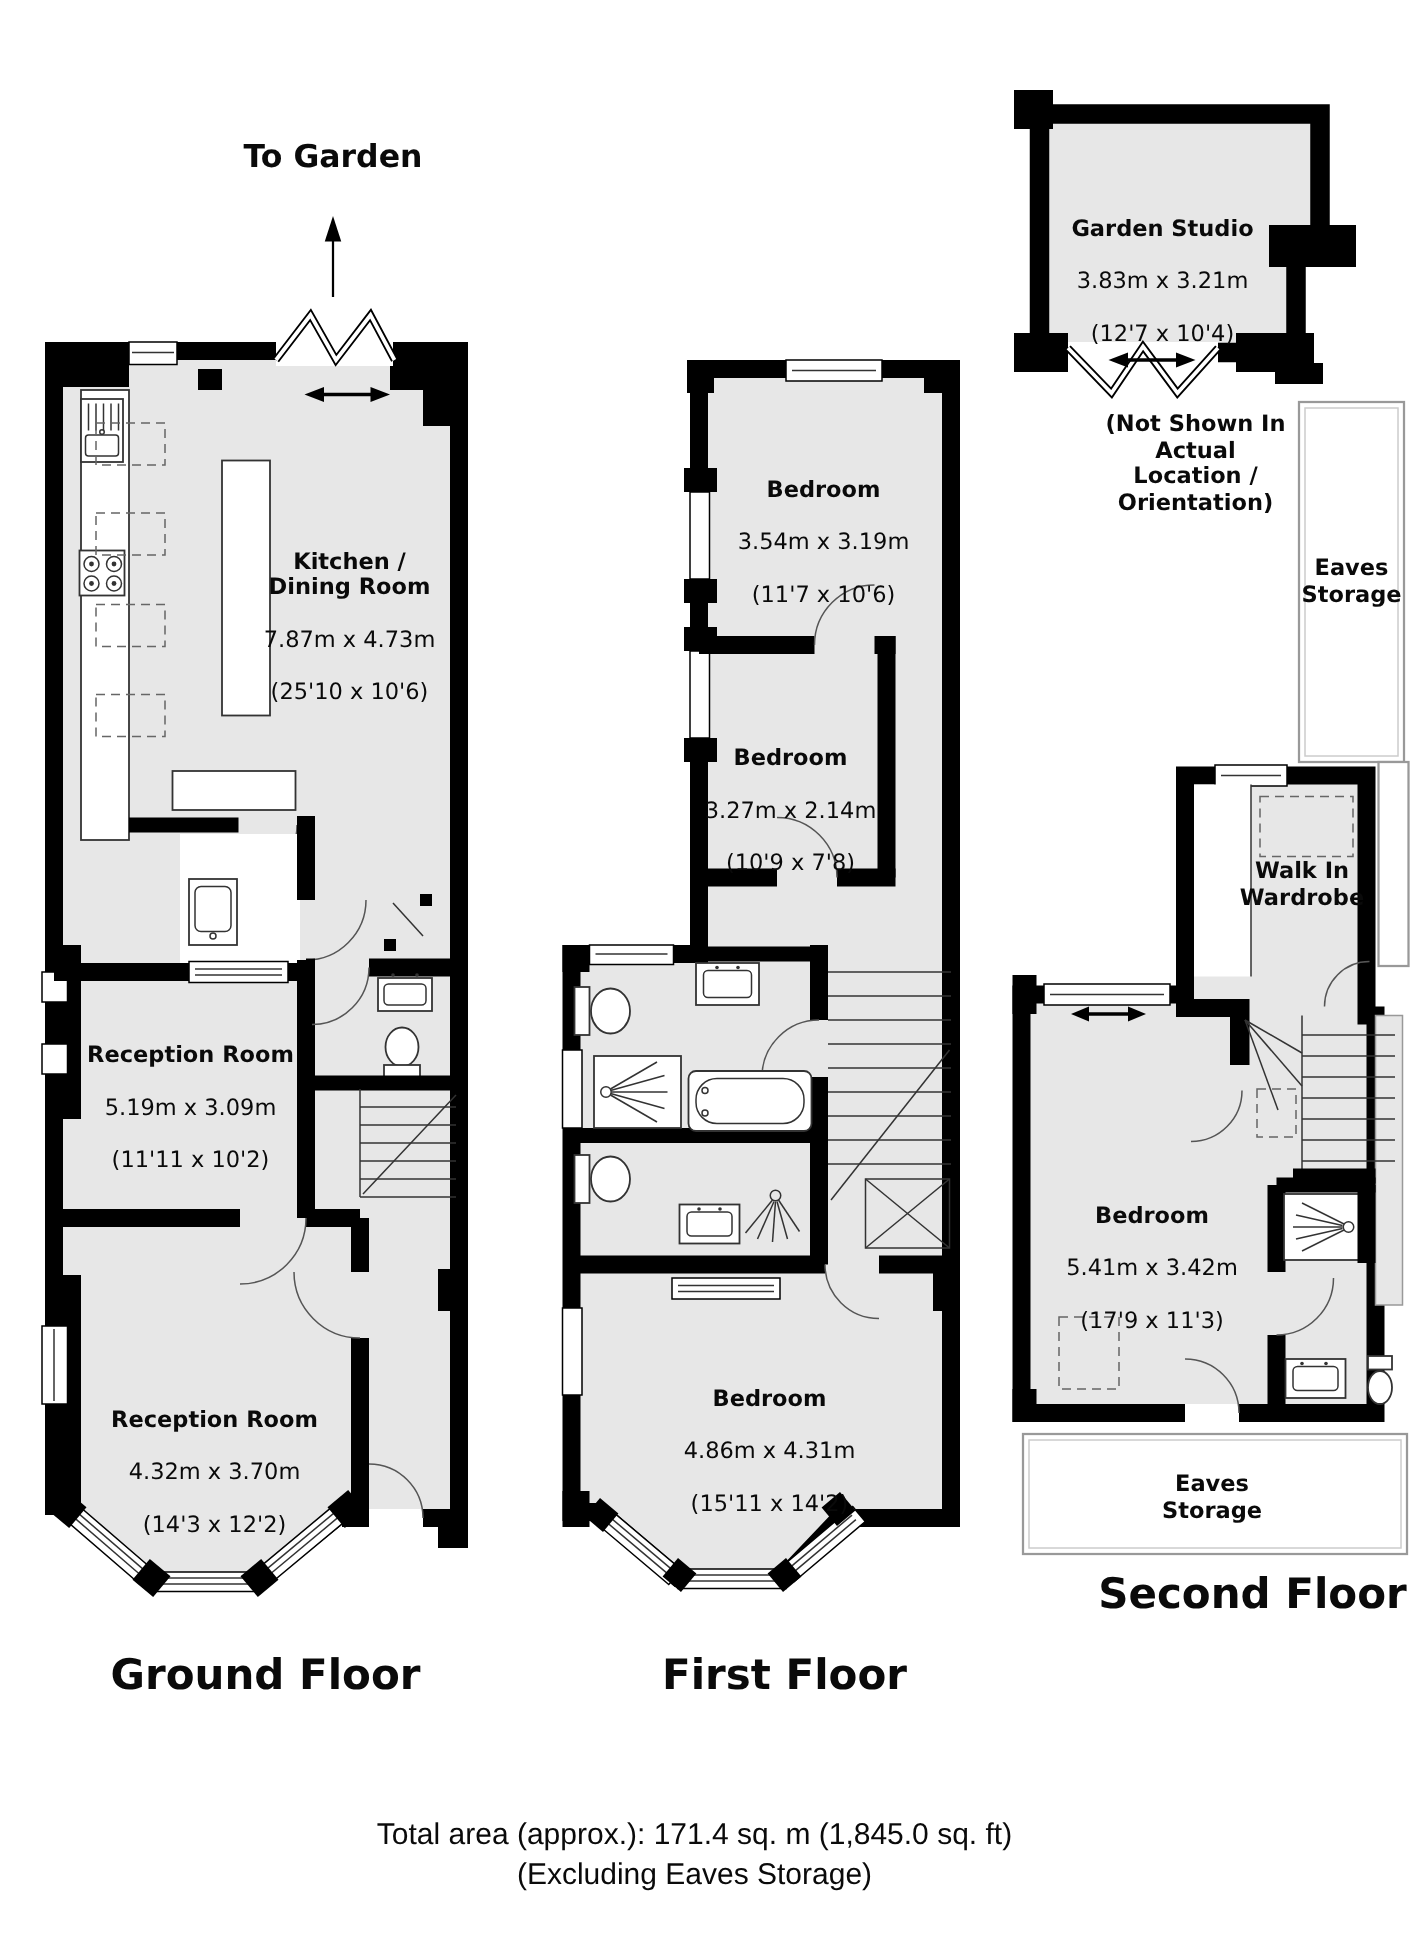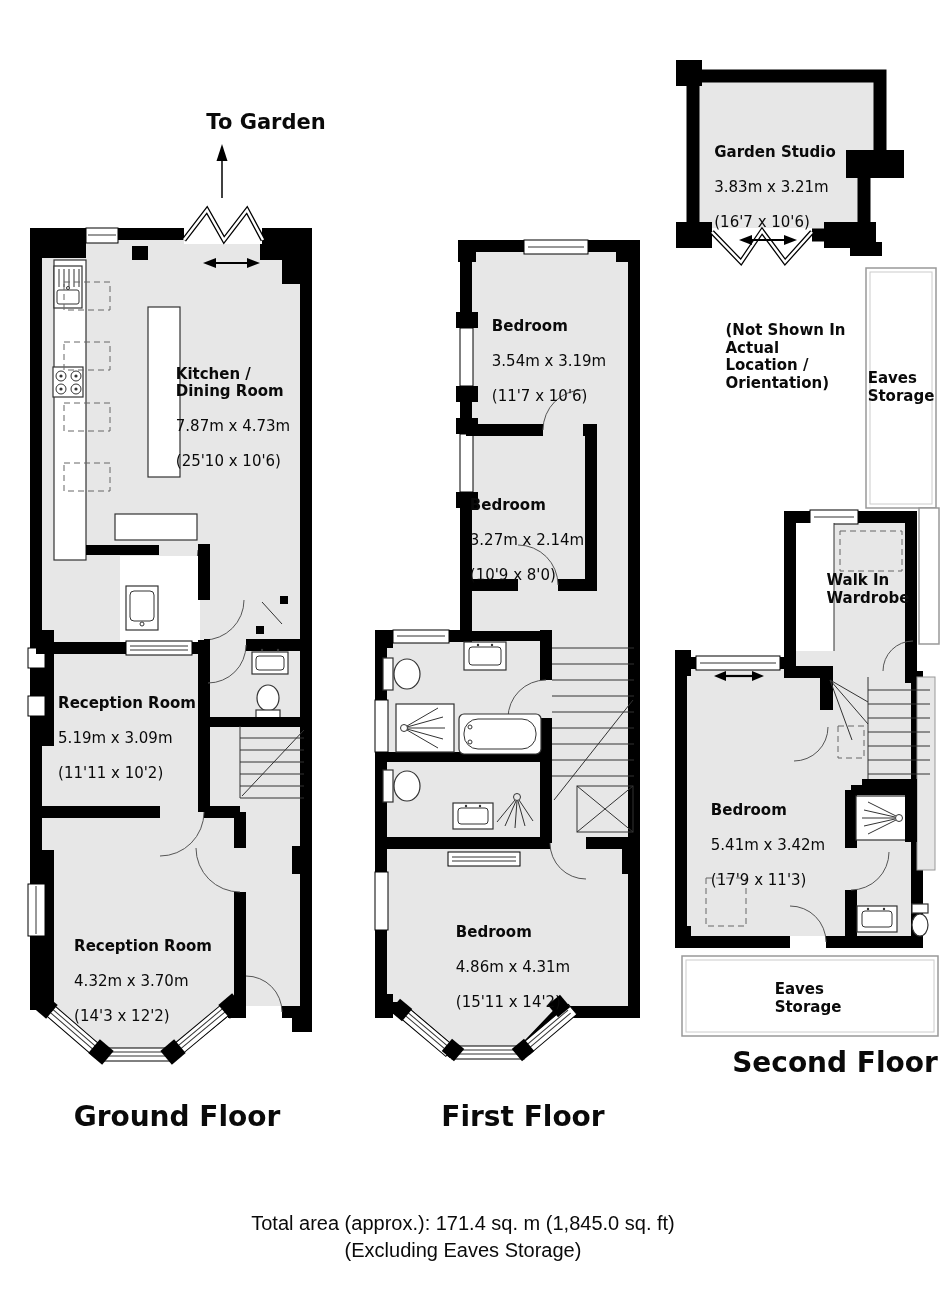--- a/index.html
+++ b/index.html
@@ -1,19 +1,19 @@
 <!DOCTYPE html>
 <html><head>
 <meta charset="utf-8">
 <style>
   html,body{margin:0;padding:0;background:#fff;}
   .plan{position:relative;width:940px;height:1301px;background:#ffffff;overflow:hidden;
         font-family:"DejaVu Sans",sans-serif;color:#0a0a0a;}
   .plan svg{position:absolute;left:0;top:0;}
-  .lbl{position:absolute;transform:translateX(-50%);white-space:pre-line;
+  .lbl{position:absolute;transform:translateX(-50%);text-align:center;white-space:pre-line;
        font-size:15px;line-height:17.5px;}
   .lbl .nm{font-weight:700;}
   .lbl.bold{font-weight:700;}
   .big{position:absolute;transform:translateX(-50%);font-size:21px;font-weight:700;white-space:nowrap;}
   .floor-title{position:absolute;transform:translateX(-50%);font-size:28px;font-weight:700;white-space:nowrap;}
   .footer{position:absolute;left:0;top:1210px;width:926px;text-align:center;}
   .footer div{font-family:"Liberation Sans",sans-serif;font-size:20px;line-height:27px;}
   
   .floor{fill:#e7e7e7;stroke:#000;stroke-width:12;stroke-linejoin:miter;}
   .wall{stroke:#000;stroke-width:12;fill:none;}
@@ -382,21 +382,21 @@
 
     <rect class="dashed" x="706" y="878" width="40" height="48"></rect>
     <rect class="whitegap" x="790" y="936" width="36" height="13"></rect>
     <path class="door" d="M826,942 A36,36 0 0 0 790,906"></path>
 
     <rect class="eaves" x="682" y="956" width="256" height="80"></rect>
     <rect class="eaves2" x="686" y="960" width="248" height="72"></rect>
   </g>
 </svg>
 
-  <div class="big" style="left:222px;top:110px;margin-left:44px;">To Garden</div>
+  <div class="big" style="left:222px;top:92px;">To Garden</div>
 
   <div class="lbl" style="left:233px;top:348px;">
     <div class="nm">Kitchen /
 Dining Room</div>
     <div>7.87m x 4.73m</div>
     <div>(25'10 x 10'6)</div>
   </div>
   <div class="lbl" style="left:127px;top:677px;">
     <div class="nm">Reception Room</div>
     <div>5.19m x 3.09m</div>
@@ -409,34 +409,34 @@
   </div>
 
   <div class="lbl" style="left:549px;top:300px;">
     <div class="nm">Bedroom</div>
     <div>3.54m x 3.19m</div>
     <div>(11'7 x 10'6)</div>
   </div>
   <div class="lbl" style="left:527px;top:479px;">
     <div class="nm">Bedroom</div>
     <div>3.27m x 2.14m</div>
-    <div>(10'9 x 8'0)</div>
+    <div>(10'9 x 7'8)</div>
   </div>
   <div class="lbl" style="left:513px;top:906px;">
     <div class="nm">Bedroom</div>
     <div>4.86m x 4.31m</div>
     <div>(15'11 x 14'2)</div>
   </div>
 
   <div class="lbl" style="left:775px;top:126px;">
     <div class="nm">Garden Studio</div>
     <div>3.83m x 3.21m</div>
-    <div>(16'7 x 10'6)</div>
-  </div>
-  <div class="lbl bold" style="left:797px;top:274px;margin-top:48px;">(Not Shown In Actual
+    <div>(12'7 x 10'4)</div>
+  </div>
+  <div class="lbl bold" style="left:797px;top:274px;">(Not Shown In Actual
 Location / Orientation)</div>
   <div class="lbl bold" style="left:901px;top:370px;">Eaves
 Storage</div>
   <div class="lbl bold" style="left:868px;top:572px;">Walk In
 Wardrobe</div>
   <div class="lbl" style="left:768px;top:784px;">
     <div class="nm">Bedroom</div>
     <div>5.41m x 3.42m</div>
     <div>(17'9 x 11'3)</div>
   </div>

